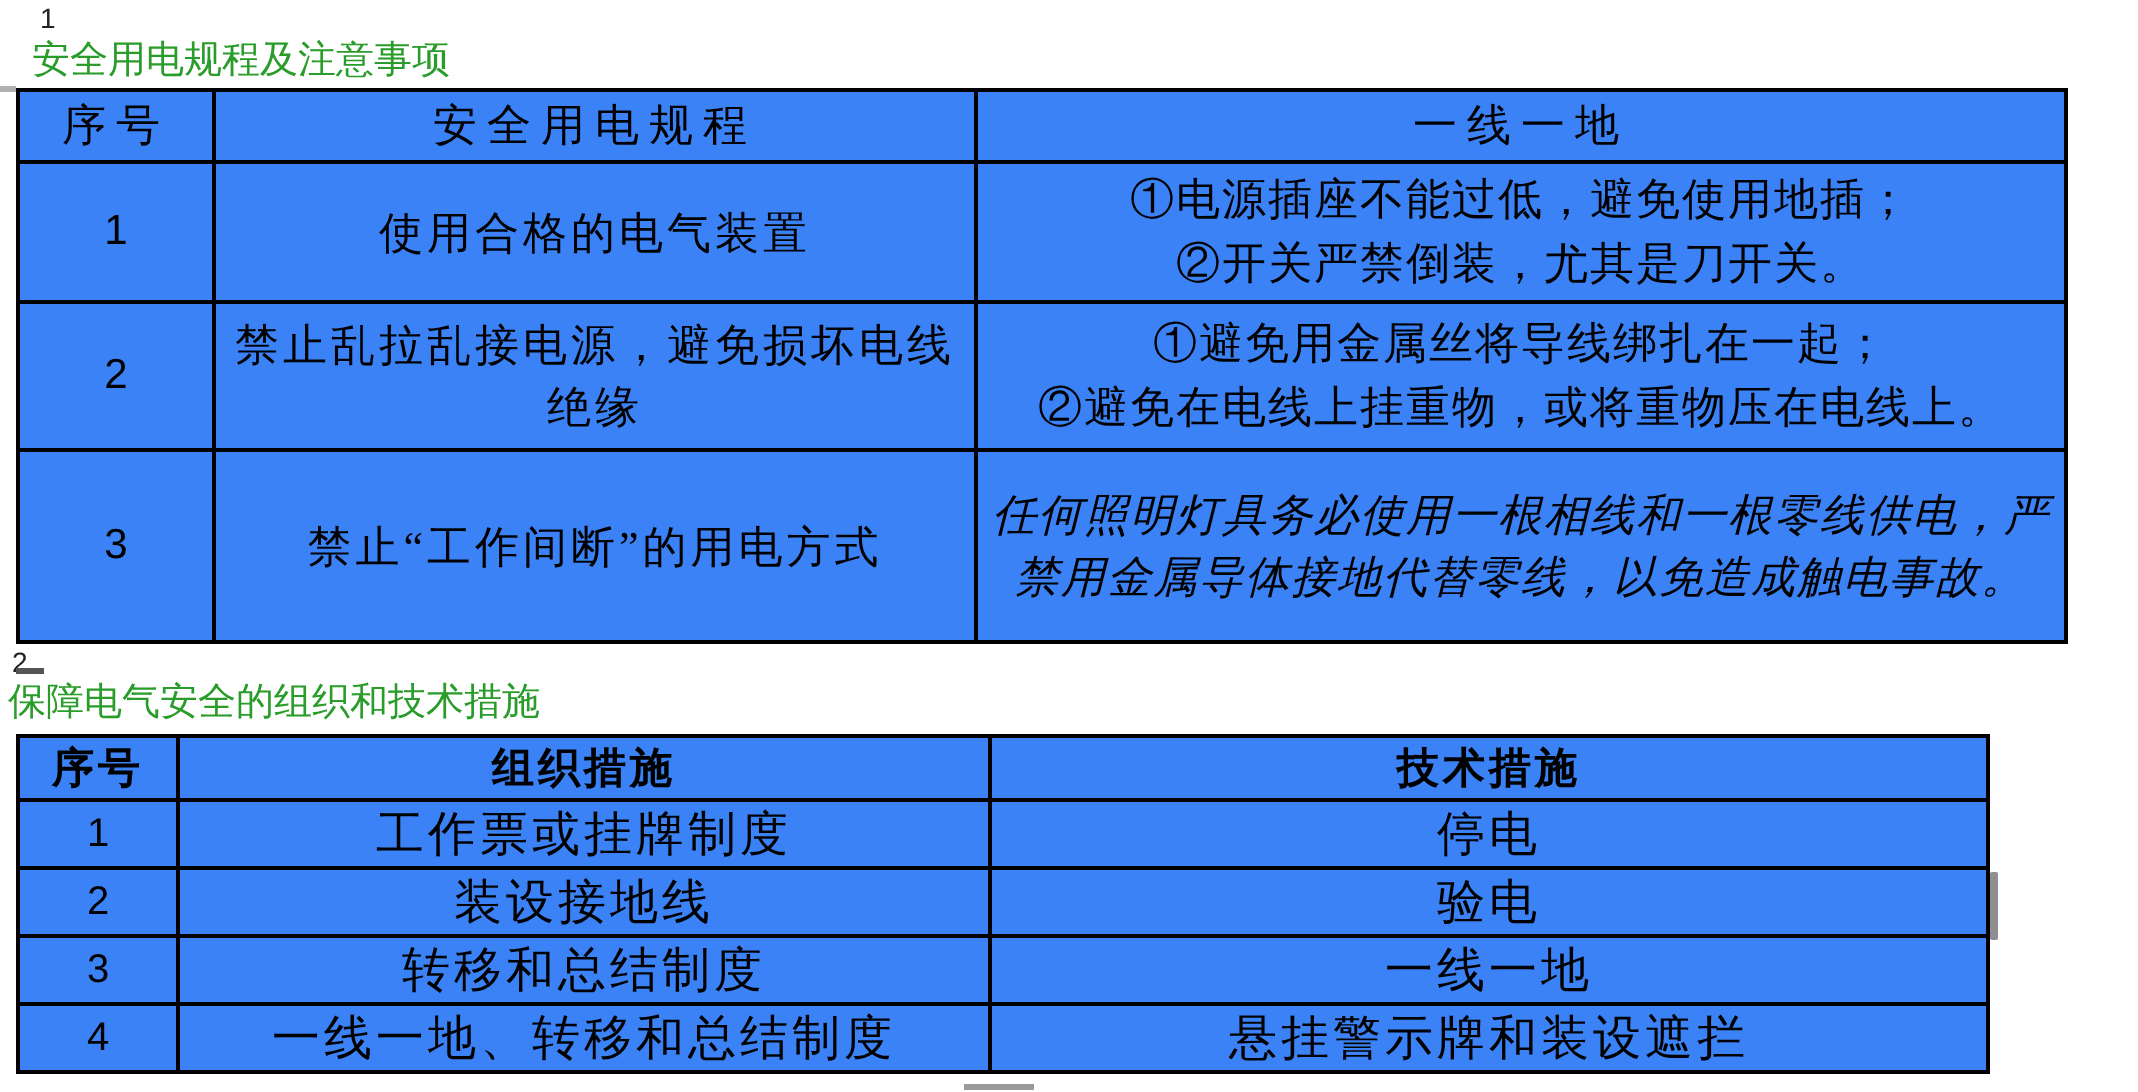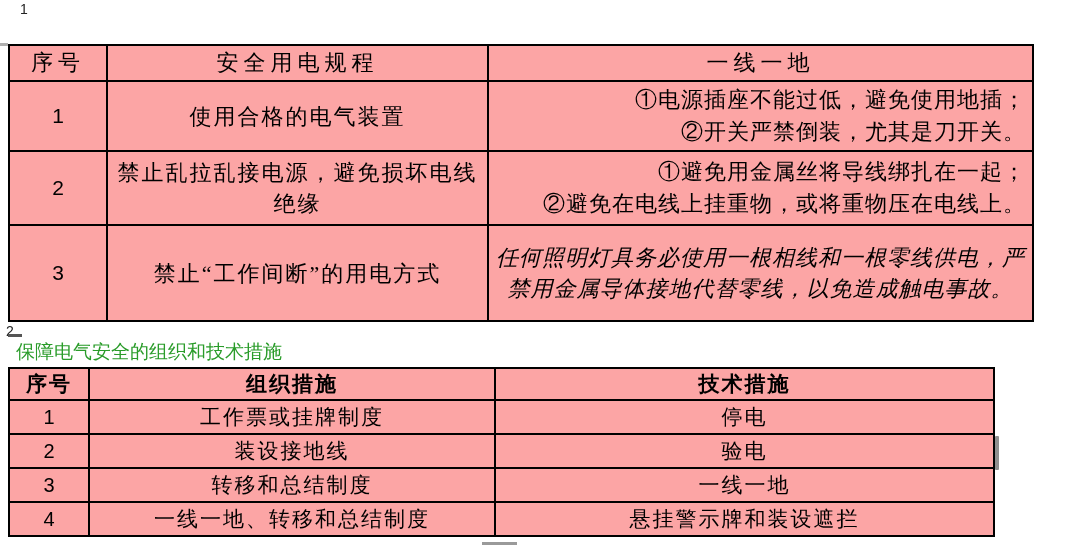--- a/index.html
+++ b/index.html
@@ -24,21 +24,21 @@
     font-family: "Liberation Sans", "DejaVu Sans", sans-serif;
     font-size: 19px;
     line-height: 20px;
     color: #2a9c2a;
     white-space: nowrap;
   }
 
   table {
     border-collapse: collapse;
     table-layout: fixed;
-    background: #fca5a5;
+    background: #3b82f6;
   }
   td, th {
     border: 2px solid #000000;
     overflow: hidden;
     vertical-align: middle;
     font-weight: normal;
   }
 
   
   .t1 { width: 1024px; }
@@ -53,21 +53,21 @@
     font-size: 21px;
   }
   .t1 .cell-rule {
     text-align: center;
     font-size: 22px;
     letter-spacing: 2px;
     padding: 0 8px;
     line-height: 31px;
   }
   .t1 .cell-notes {
-    text-align: right;
+    text-align: center;
     font-size: 22px;
     letter-spacing: 1px;
     padding: 2px 6px;
     line-height: 32px;
   }
   .t1 .cell-notes-center {
     text-align: center;
     font-size: 22px;
     letter-spacing: 1px;
     padding: 2px 6px;
@@ -83,21 +83,21 @@
     text-align: center;
     letter-spacing: 2px;
   }
   .t2 .cell-num {
     text-align: center;
     font-family: "Liberation Sans", "DejaVu Sans", sans-serif;
     font-size: 20px;
   }
   .t2 .cell-text {
     text-align: center;
-    font-size: 21px;
+    font-size: 24px;
     letter-spacing: 2px;
     padding: 0 6px;
   }
 
   .scroll-thumb-v {
     width: 4px;
     background: #8f8f8f;
     border-radius: 1px;
   }
   .scroll-thumb-h {
@@ -113,20 +113,21 @@
 </style>
 </head>
 <body>
 
 <div style="position:relative; width:1069px; height:546px;">
 
   <div class="abs sec-index" style="left:20px; top:2px;">1</div>
 
   <div class="abs gray-dash" style="left:0px; top:43px; width:8px; height:3px;"></div>
 
+  <div class="abs sec-title" style="left:16px; top:21px;">安全用电规程及注意事项</div>
 
   <table class="abs t1" style="left:8px; top:44px;">
     <colgroup>
       <col style="width:98px">
         <col style="width:381px">
         <col style="width:545px">
     </colgroup>
     <thead>
       <tr style="height:36px">
         <th>序号</th>
@@ -156,21 +157,21 @@
         <td class="cell-rule">禁止“工作间断”的用电方式</td>
         <td class="cell-notes-center">任何照明灯具务必使用一根相线和一根零线供电，严禁用金属导体接地代替零线，以免造成触电事故。</td>
       </tr>
     </tbody>
   </table>
 
   <div class="abs sec-index" style="left:6px; top:324px;">2</div>
 
   <div class="abs dark-dash" style="left:8px; top:334px; width:14px; height:3px;"></div>
 
-  <div class="abs sec-title" style="left:16px; top:342px;">保障电气安全的组织和技术措施</div>
+  <div class="abs sec-title" style="left:4px; top:342px;">保障电气安全的组织和技术措施</div>
 
   <table class="abs t2" style="left:8px; top:367px;">
     <colgroup>
       <col style="width:80px">
         <col style="width:406px">
         <col style="width:499px">
     </colgroup>
     <thead>
       <tr style="height:31px">
         <th>序号</th>

